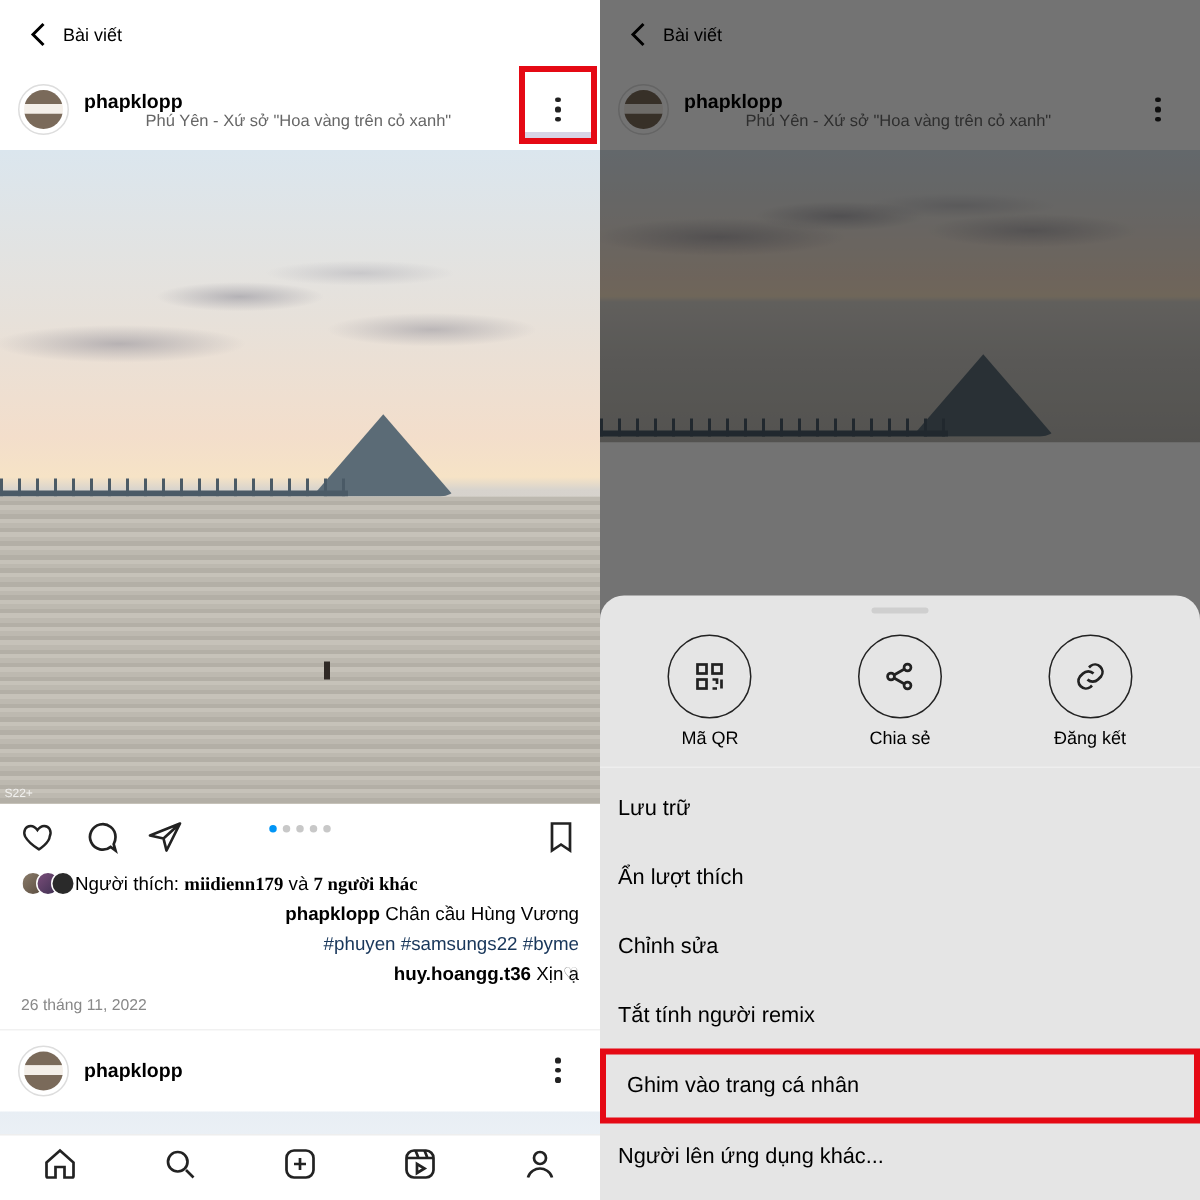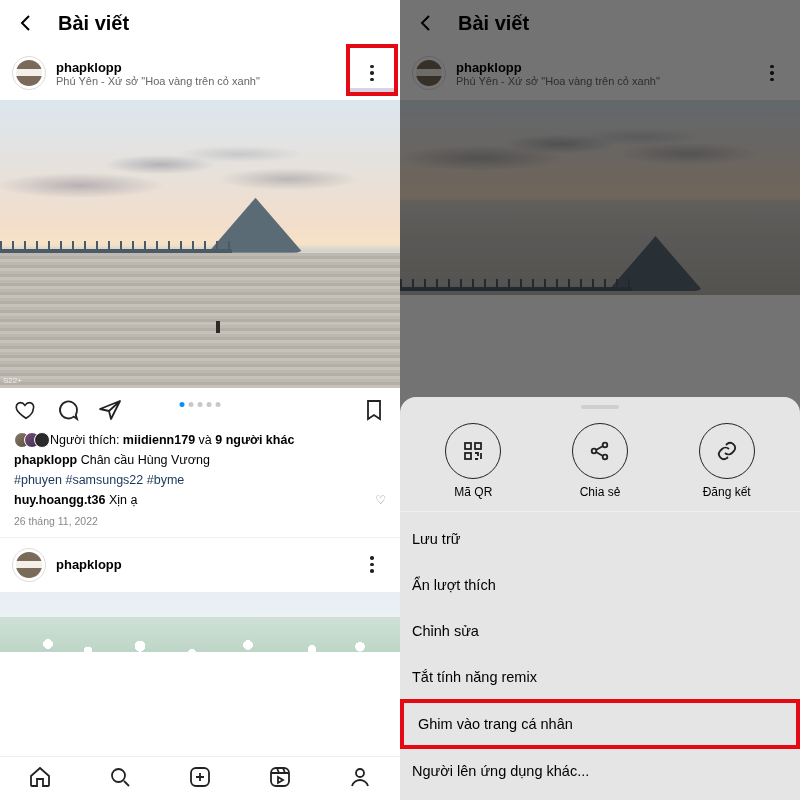--- a/index.html
+++ b/index.html
@@ -4,37 +4,37 @@
 <style>
   * { box-sizing: border-box; margin: 0; padding: 0; }
   html, body { width: 800px; height: 800px; font-family: -apple-system, Helvetica, Arial, sans-serif; overflow: hidden; }
   body { display: flex; background: #000; }
   .phone { width: 400px; height: 800px; position: relative; background: #fff; overflow: hidden; }
   .phone.right-phone::after { content:""; position:absolute; inset:0; background:rgba(0,0,0,.55); pointer-events:none; z-index:5; }
 
   
   .header { height: 46px; display:flex; align-items:center; justify-content:space-between; padding: 0 14px; background:#fff; }
   .back-btn { display:flex; align-items:center; }
-  .title { font-size: 20px; font-weight: 700; margin-left: 20px; }
+  .title { font-size: 12px; font-weight: 400; margin-left: 4px; }
   .hgroup { display:flex; align-items:center; }
 
   
   .post-head { display:flex; align-items:center; padding: 10px 12px; position: relative; background:#fff; }
   .avatar { width:34px; height:34px; border-radius:50%; border:1px solid #ddd; margin-right:10px; display:flex; align-items:center; justify-content:center; }
   .avatar .face { width:26px; height:26px; border-radius:50%; background: linear-gradient(180deg,#7a6a5a 35%,#f4efe9 36%,#f4efe9 60%,#7a6a5a 61%); }
   .uname { font-size: 13px; font-weight:700; }
-  .uloc { font-size: 11px; color:#666; }
+  .uloc { font-size: 11px; color:#666;margin-left:41px; }
   .kebab { position:absolute; right:14px; top:50%; transform:translateY(-50%); width:28px; height:28px; display:flex; align-items:center; justify-content:center; }
   .kebab .d { width:3.5px; height:3.5px; border-radius:50%; background:#222; margin:1.5px 0; }
   .kebab-wrap { display:flex; flex-direction:column; align-items:center; }
 
   .highlight-box { position:absolute; right:2px; top:44px; width:52px; height:52px; border:4px solid #e50914; z-index:3; box-shadow: inset 0 -4px 0 #d8d4e6; }
 
   
-  .photo { width:100%; height:288px; position:relative; overflow:hidden; }
+  .photo { width:100%; height:436px; position:relative; overflow:hidden; }
   .sky { position:absolute; inset:0; background: linear-gradient(#dbe6ee 0%, #e7e1da 26%, #f3decb 44%, #f6e3c6 50%, #d7d3cd 52%, #c7c5c0 70%, #b9b7b1 100%); }
   .clouds { position:absolute; top:8%; left:0; right:0; height:36%; background:
      radial-gradient(ellipse 80px 14px at 40% 40%, rgba(120,120,135,.45), transparent 70%),
      radial-gradient(ellipse 100px 16px at 72% 54%, rgba(120,120,135,.4), transparent 70%),
      radial-gradient(ellipse 120px 18px at 20% 60%, rgba(120,120,135,.45), transparent 70%),
      radial-gradient(ellipse 90px 12px at 60% 30%, rgba(160,160,170,.4), transparent 70%);
   }
   .mountain { position:absolute; left:52%; bottom:47%; width:95px; height:55px; background:#5b6b76; clip-path: polygon(50% 0, 100% 100%, 0 100%); border-radius: 50% 50% 10% 10% / 70% 70% 10% 10%; }
   .bridge { position:absolute; left:0; right:42%; bottom:47%; height:4px; background:#4a5a66; }
   .bridge::before { content:""; position:absolute; left:0; right:0; bottom:0; height:12px; background: repeating-linear-gradient(90deg,#4a5a66 0 2px, transparent 2px 12px); }
@@ -50,22 +50,22 @@
   .dots-page { position:absolute; left:50%; top:14px; transform:translateX(-50%); display:flex; gap:4px; }
   .pg { width:5px; height:5px; border-radius:50%; background:#c8c8c8; }
   .pg.active { background:#0095f6; }
 
   
   .meta { padding: 0 14px 10px; font-size: 12.5px; background:#fff; }
   .likes-row { display:flex; align-items:center; margin-bottom:4px; }
   .like-avatars { display:flex; margin-right:6px; }
   .la { width:16px; height:16px; border-radius:50%; border:1.5px solid #fff; margin-right:-6px; }
   .la1{background:linear-gradient(135deg,#8a7b6a,#5a4d40);} .la2{background:linear-gradient(135deg,#7a4d7a,#3d3050);} .la3{background:#2a2a2a;}
-  .likes-txt b { font-weight:700; }
-  .caption { line-height:1.35; margin-bottom:3px; }
+  .likes-txt b { font-weight:700;font-family:Liberation Serif, serif; }
+  .caption { line-height:1.35; margin-bottom:3px;text-align:right; }
   .caption b { font-weight:700; }
   .hashtags { color:#18365a; }
   .comment-row { position:relative; }
   .tiny-heart { position:absolute; right:0; top:0; color:#8e8e8e; font-size:12px; }
   .timestamp { color:#888; font-size:10.5px; margin-top:6px; }
 
   
   .post2 .photo2 { height: 60px; background: linear-gradient(#e8eef4,#f2f5f8); position:relative; overflow:hidden; }
   .flowers { position:absolute; left:0; right:0; bottom:-10px; height:45px; background:
     radial-gradient(circle 8px at 12% 60%, #fff 60%, transparent 61%),
@@ -172,21 +172,21 @@
     <div class="likes-row">
       <div class="like-avatars">
         <div class="la la1"></div>
           <div class="la la2"></div>
           <div class="la la3"></div>
       </div>
       <span class="likes-txt">
         <span>Người thích:</span>
         <b>miidienn179</b>
         <span>và</span>
-        <b>9 người khác</b>
+        <b>7 người khác</b>
       </span>
     </div>
     <div class="caption">
       <b>phapklopp</b>
       <span>Chân cầu Hùng Vương</span>
     </div>
     <div class="caption hashtags">#phuyen #samsungs22 #byme</div>
     <div class="caption comment-row">
       <b>huy.hoangg.t36</b>
       <span>Xịn ạ</span>
@@ -306,17 +306,17 @@
               <path d="M10 14a5 5 0 0 0 7 0l2-2a5 5 0 0 0-7-7l-1 1M14 10a5 5 0 0 0-7 0l-2 2a5 5 0 0 0 7 7l1-1"></path>
             </svg>
           </div>
         <span class="sh-label">Đăng kết</span>
       </div>
     </div>
     <div class="sheet-sep"></div>
     <div class="sheet-item">Lưu trữ</div>
     <div class="sheet-item">Ẩn lượt thích</div>
     <div class="sheet-item">Chỉnh sửa</div>
-    <div class="sheet-item">Tắt tính năng remix</div>
+    <div class="sheet-item">Tắt tính người remix</div>
     <div class="sheet-item hl">Ghim vào trang cá nhân</div>
     <div class="sheet-item">Người lên ứng dụng khác...</div>
   </div>
 </div>
 
 </body></html>

